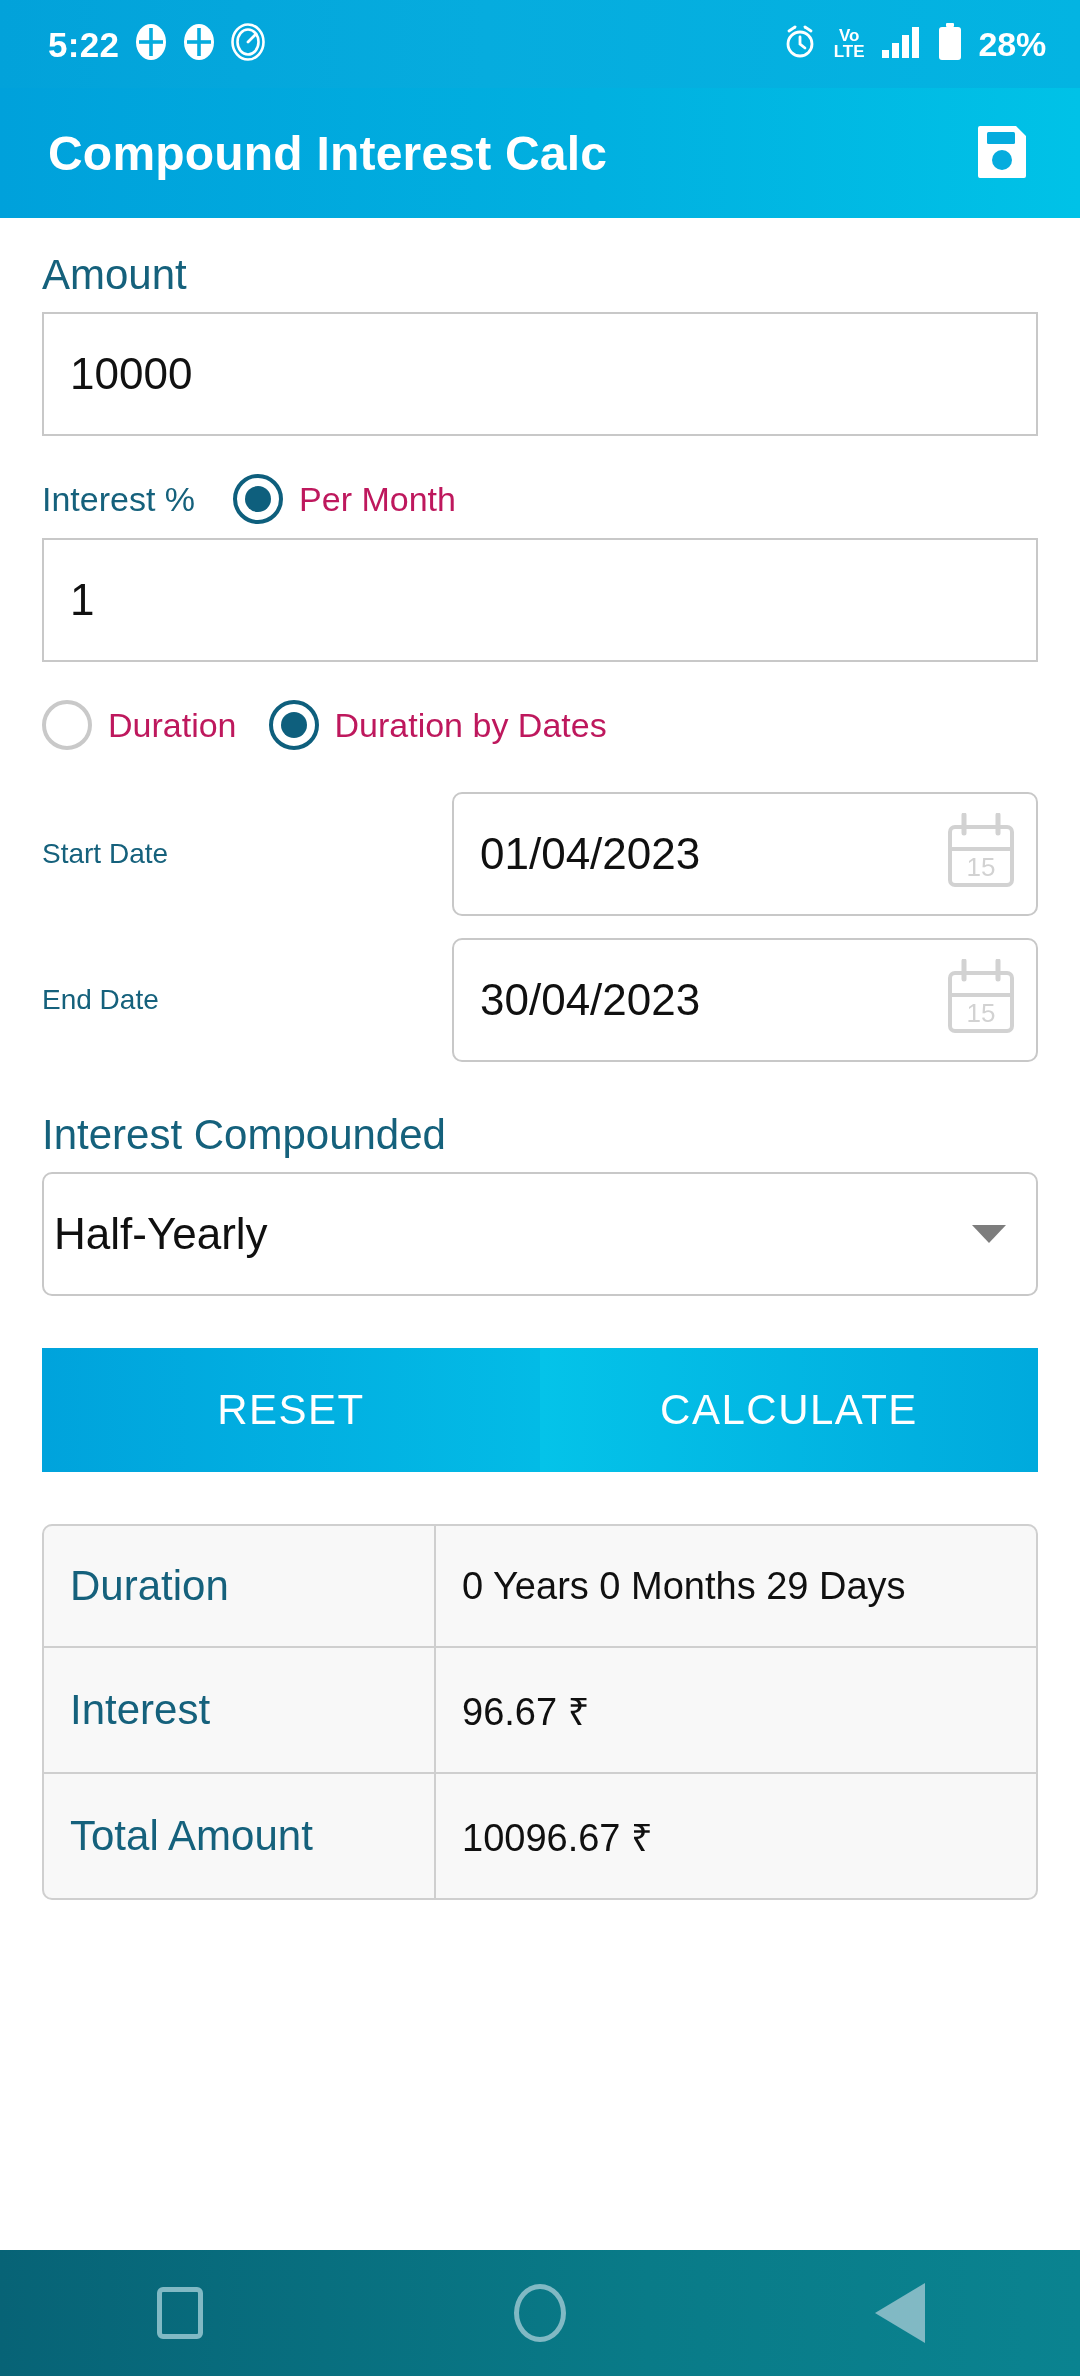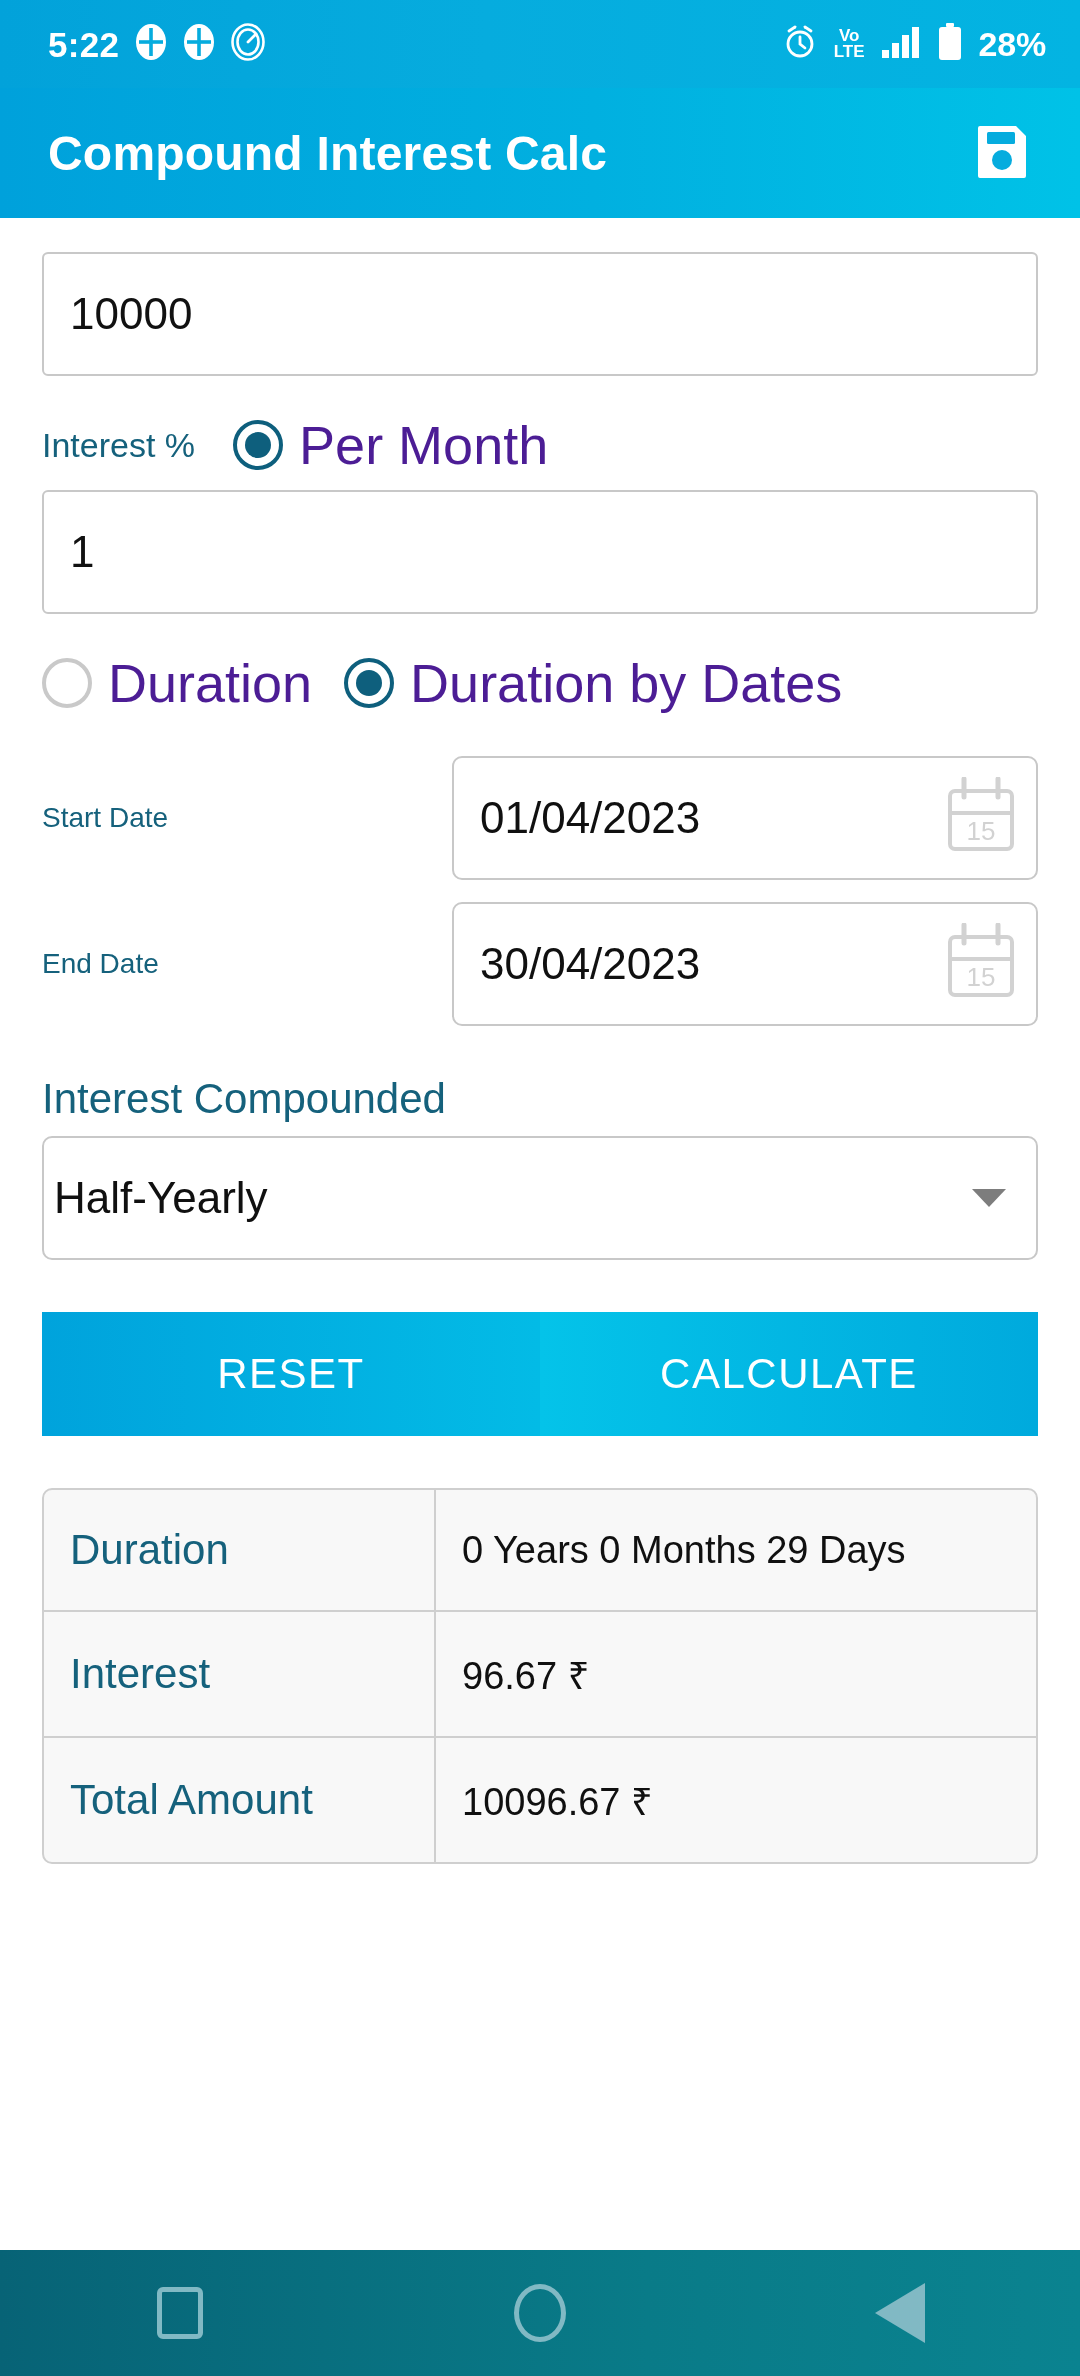--- a/index.html
+++ b/index.html
@@ -88,21 +88,21 @@
   .label {
     color: #15617c;
     font-size: 42px;
     line-height: 1.1;
     margin-bottom: 14px;
   }
   .field {
     width: 100%;
     height: 124px;
     border: 2px solid #c8c8c8;
-    border-radius: 6px;
+    border-radius: 0;
     background: #ffffff;
     display: flex;
     align-items: center;
     padding: 0 26px;
     font-size: 44px;
     color: #101010;
   }
   .field-val { font-size: 44px; color: #111111; }
 
   .row-inline {
@@ -132,22 +132,22 @@
     flex: 0 0 auto;
   }
   .radio.checked { border-color: #0e5f7d; }
   .radio.checked::after {
     content: "";
     width: 26px; height: 26px;
     border-radius: 50%;
     background: #0e5f7d;
   }
   .radio-text {
-    color: #4c1d95;
-    font-size: 54px;
+    color: #be185d;
+    font-size: 34px;
     margin-left: 16px;
   }
 
   .section-gap-sm { height: 28px; }
   .section-gap-md { height: 38px; }
   .section-gap-lg { height: 52px; }
 
   
   .date-row {
     display: flex;
@@ -341,20 +341,21 @@
             <rect x="13" y="10" width="28" height="12" rx="1.5" fill="#06acde"></rect>
             <circle cx="28" cy="38" r="10" fill="#06acde"></circle>
           </svg>
         </span>
       </div>
     </div>
   </div>
 
   <div class="content">
 
+    <div class="label">Amount</div>
     <div class="field">
       <span class="field-val" placeholder="Amount">10000</span>
     </div>
 
     <div class="section-gap-md"></div>
 
     <div class="row-inline">
       <span class="inline-label">Interest %</span>
       <div class="radio-group">
         <div class="radio-opt">

